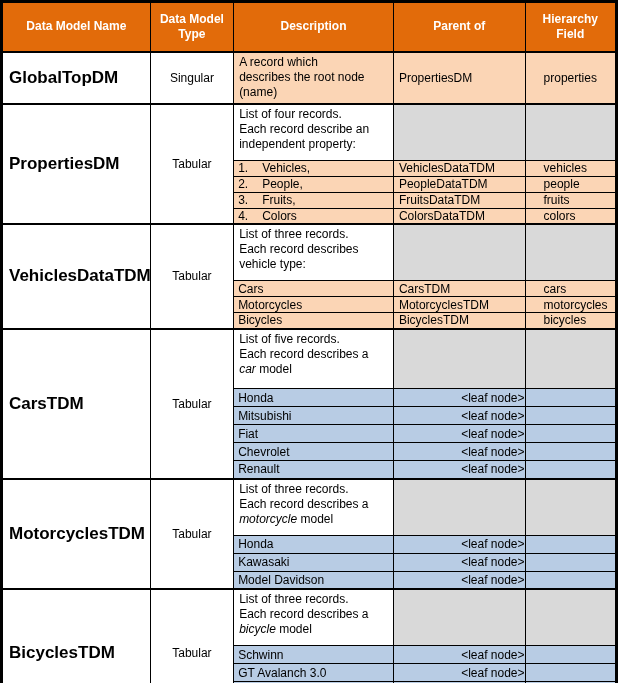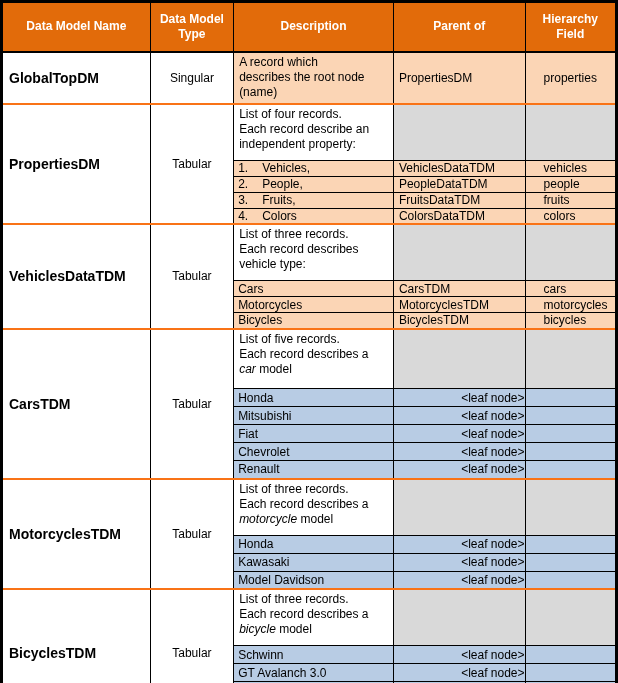--- a/index.html
+++ b/index.html
@@ -31,29 +31,29 @@
     background: #E26B0A;
     color: #ffffff;
     font-weight: bold;
     text-align: center;
     vertical-align: middle;
     line-height: 1.25;
     height: 50px;
     border-bottom: 2px solid #000000;
     padding: 2px;
   }
-  tr.sec-start td { border-top: 2px solid #f97316; }
+  tr.sec-start td { border-top: 2px solid #000000; }
 
   td.name-cell {
     font-weight: bold;
     text-align: left;
     vertical-align: middle;
     padding-left: 6px;
     background: #ffffff;
-    font-size: 14px;
+    font-size: 17px;
   }
   td.type-cell {
     text-align: center;
     vertical-align: middle;
     background: #ffffff;
   }
   td.desc-intro {
     vertical-align: top;
     padding: 2px 4px 8px 5px;
     white-space: pre-line;

